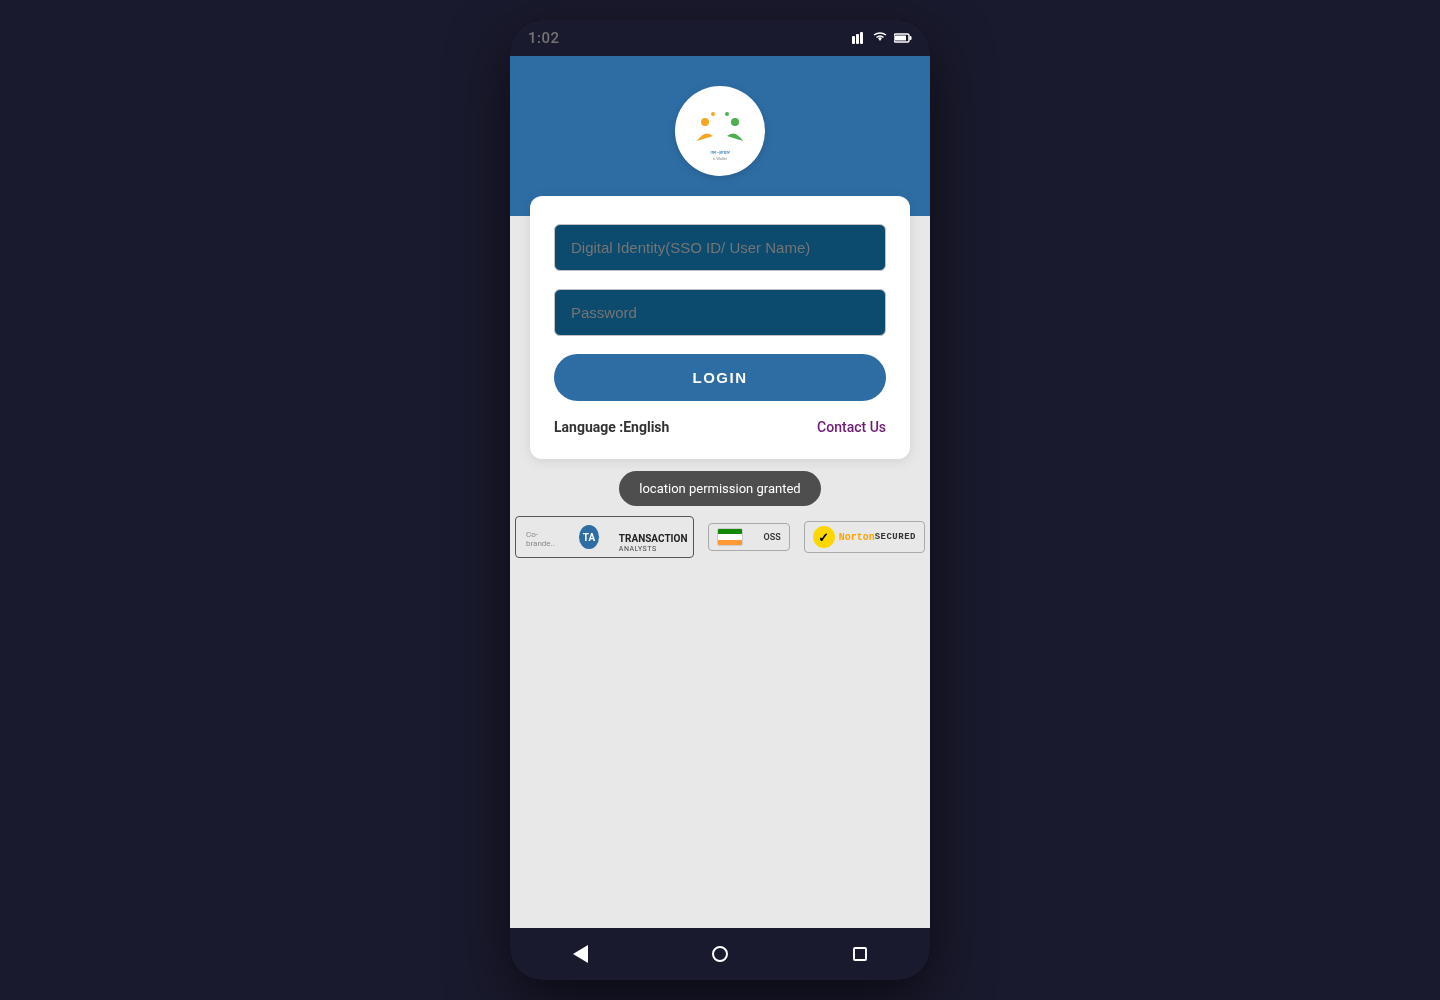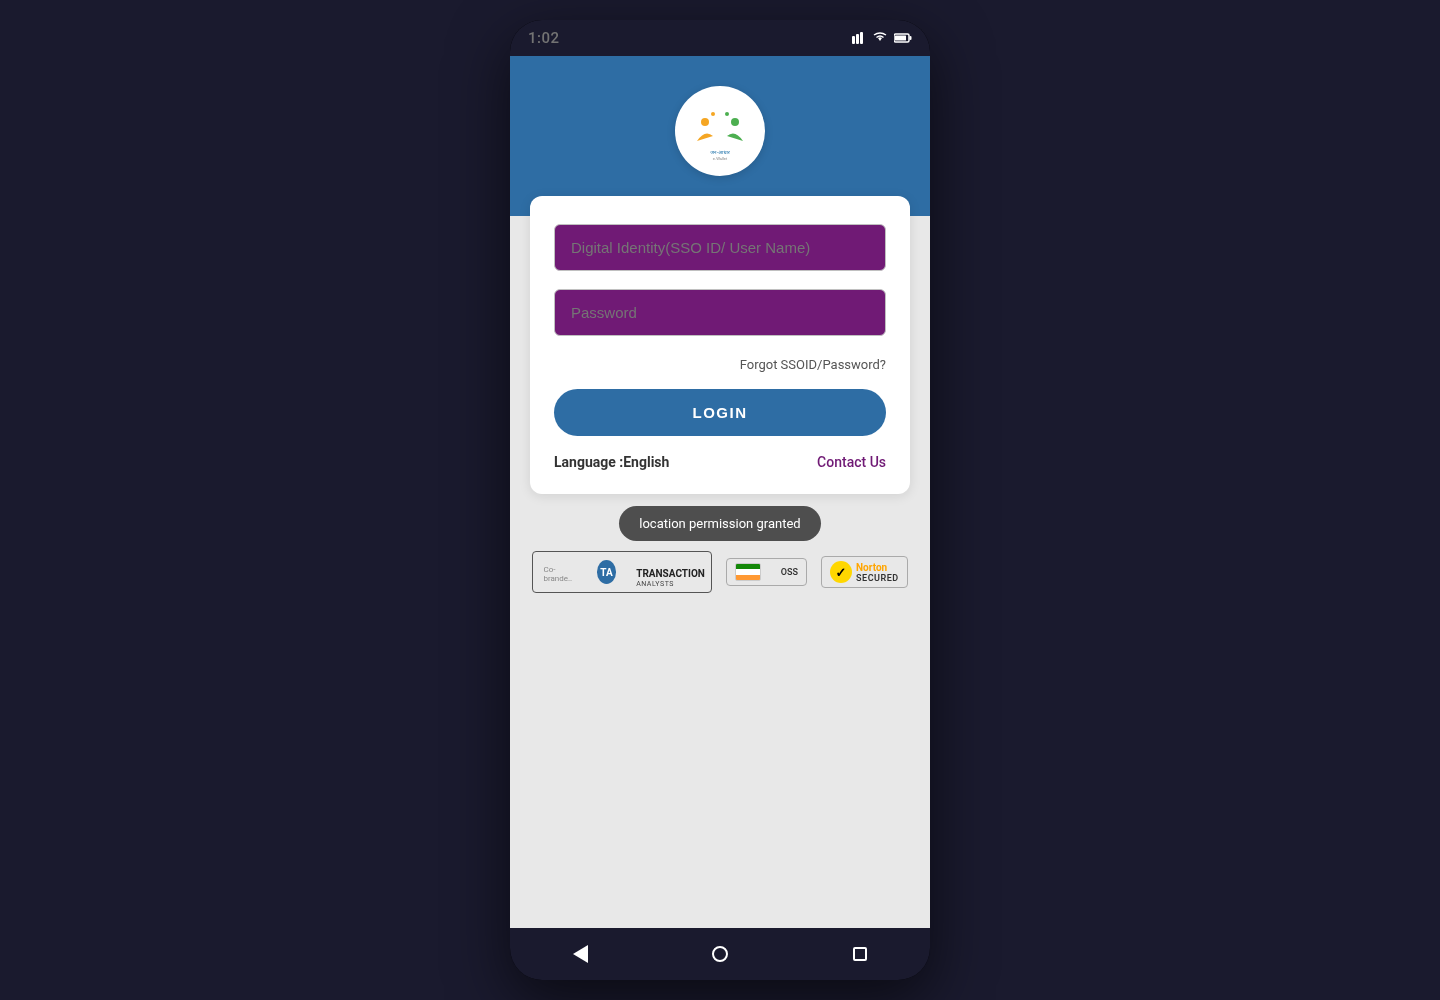--- a/index.html
+++ b/index.html
@@ -121,21 +121,21 @@
 
     .input-field {
       width: 100%;
       border: 1.5px solid #c0c0c0;
       border-radius: 6px;
       padding: 14px 16px;
       font-size: 15px;
       color: #999;
       margin-bottom: 18px;
       outline: none;
-      background: #701a75;
+      background: #0c4a6e;
     }
 
     .forgot-link {
       text-align: right;
       margin-bottom: 16px;
     }
 
     .forgot-link a {
       color: #555;
       font-size: 13px;
@@ -280,21 +280,22 @@
       display: flex;
       align-items: center;
       justify-content: center;
       font-size: 13px;
       color: #000;
       font-weight: 700;
     }
 
     .norton-text-block {
       display: flex;
-      flex-direction: column;
+      flex-direction: row;
+      font-family: Liberation Mono, monospace;
     }
 
     .norton-name {
       font-size: 10px;
       font-weight: 700;
       color: #ffa500;
     }
 
     .norton-secured {
       font-size: 9px;
@@ -418,23 +419,20 @@
     </div>
 
     <div class="main-section">
 
       <div class="login-card">
 
         <input class="input-field" type="text" placeholder="Digital Identity(SSO ID/ User Name)" style="">
 
         <input class="input-field" type="password" placeholder="Password" style="">
 
-        <div class="forgot-link">
-          <a href="#">Forgot SSOID/Password?</a>
-        </div>
 
         <button class="login-btn">LOGIN</button>
 
         <div class="card-footer">
           <div class="language-text">
             <span>Language :</span><span>English</span>
           </div>
           <a href="#" class="contact-us-link">Contact Us</a>
         </div>
 

